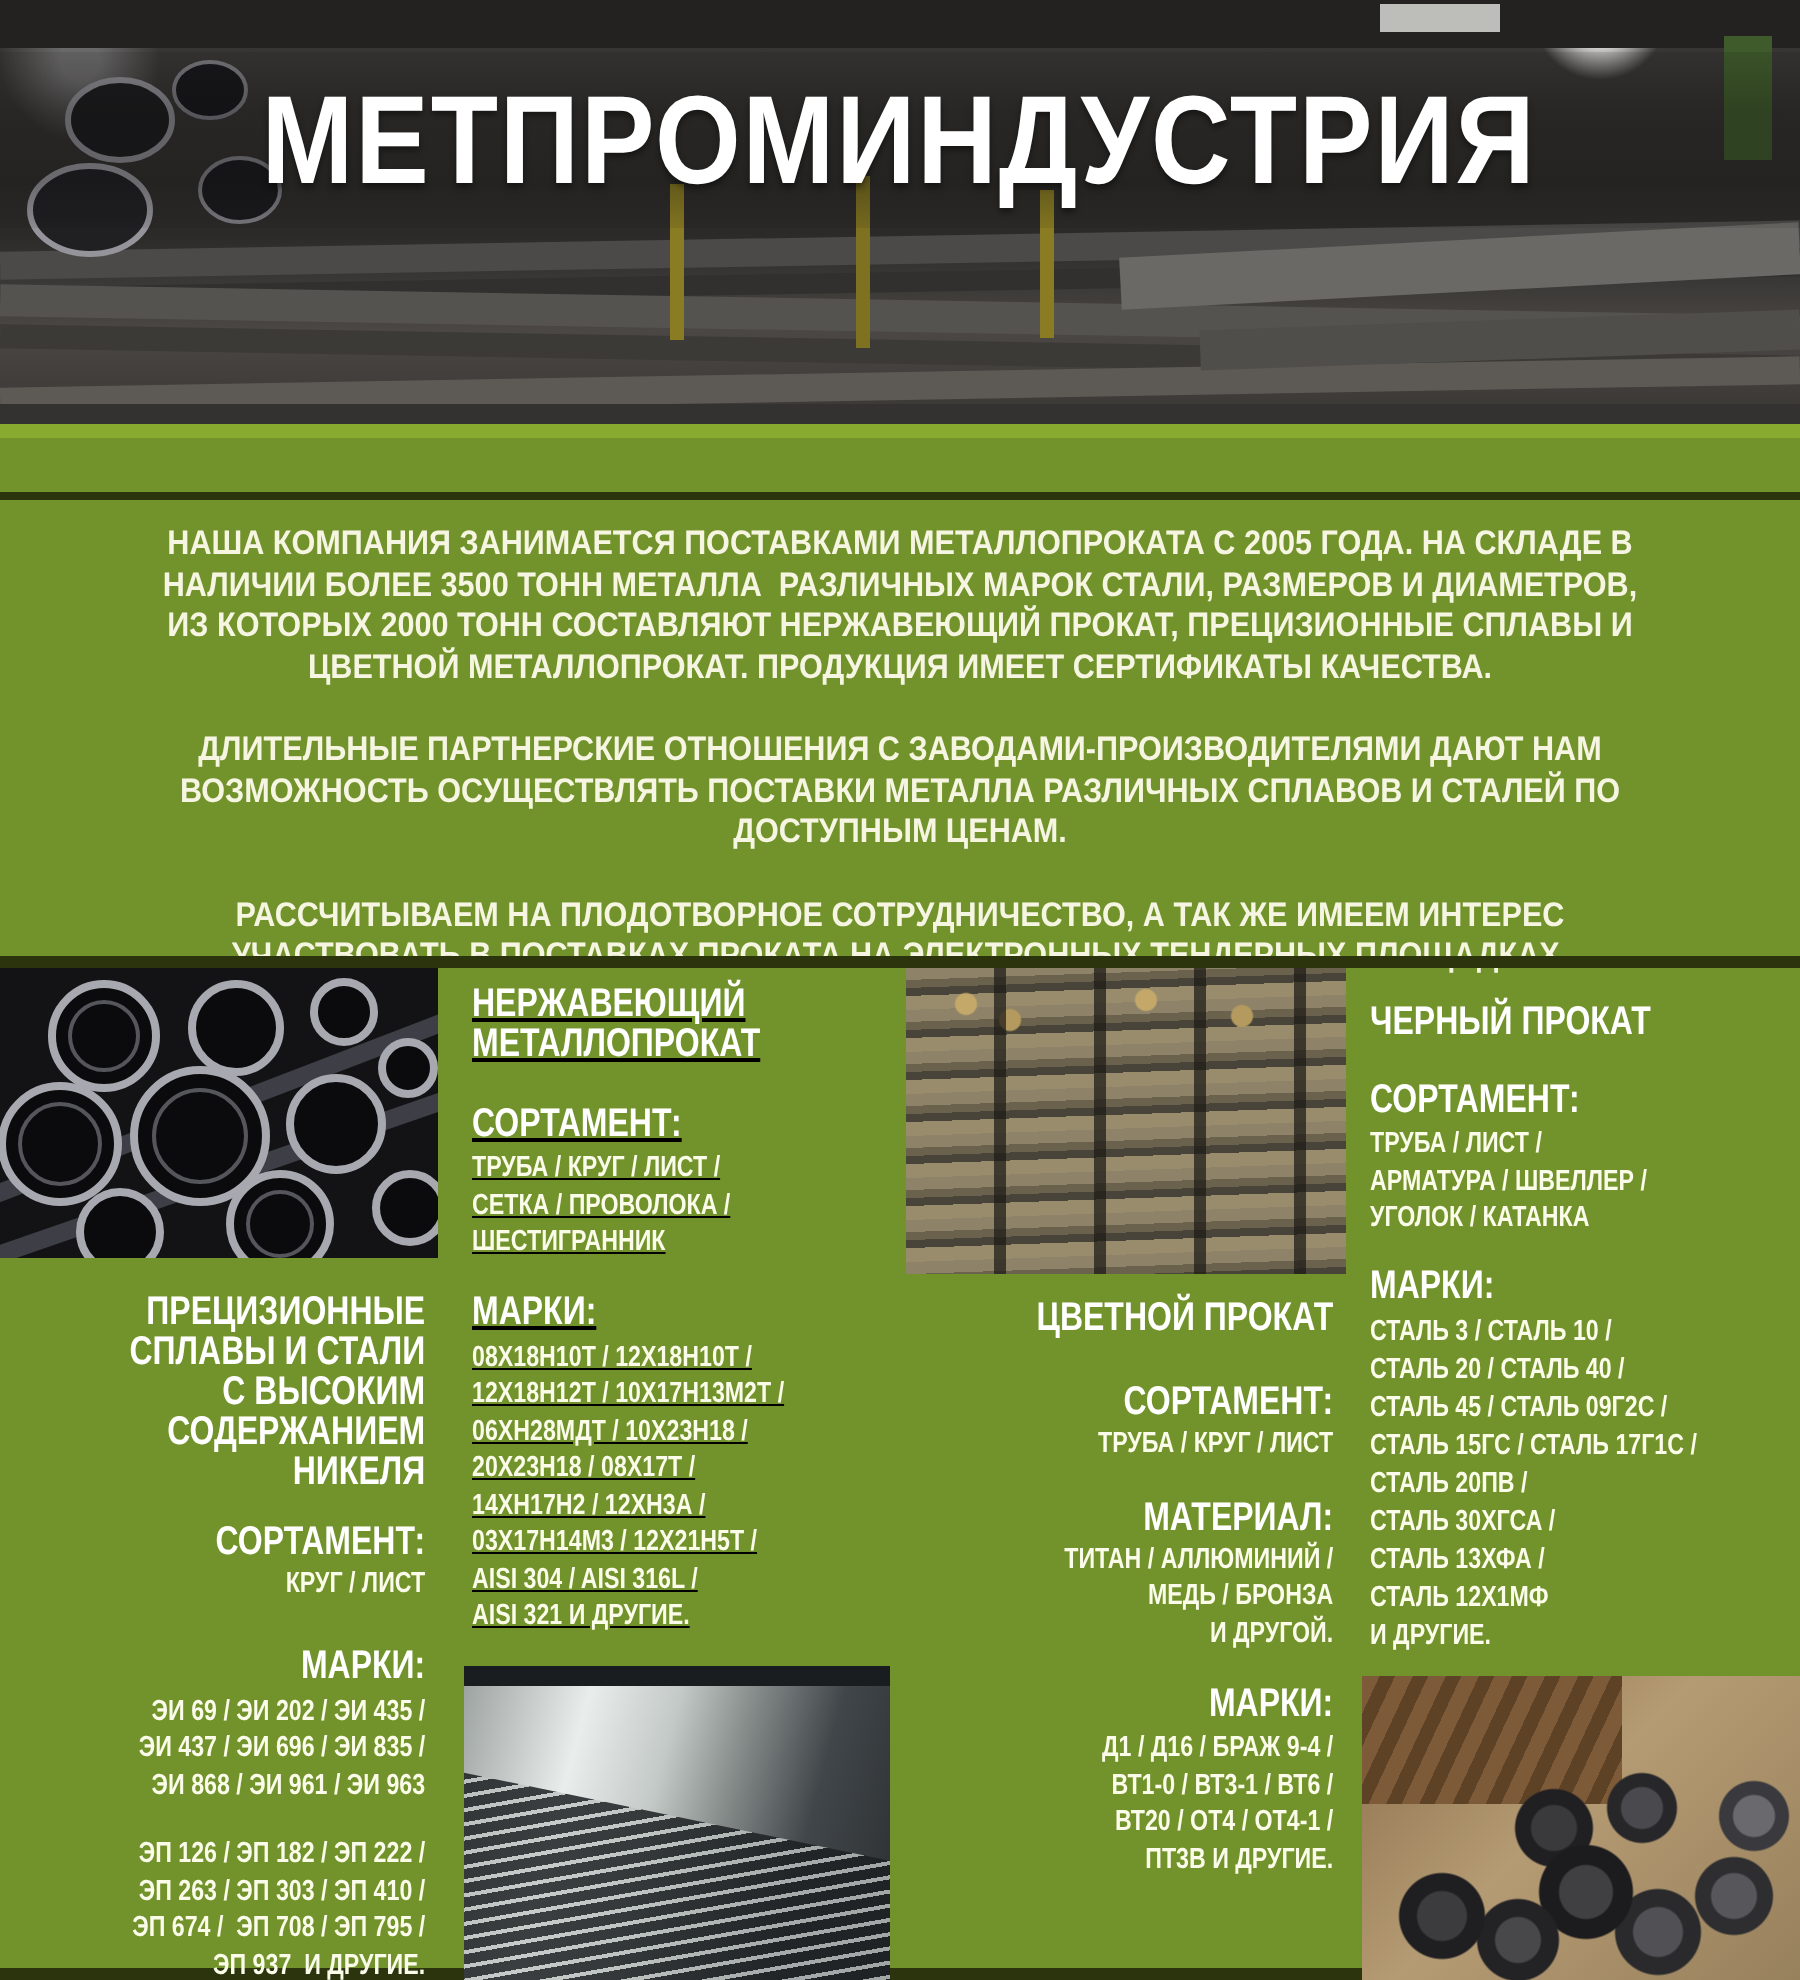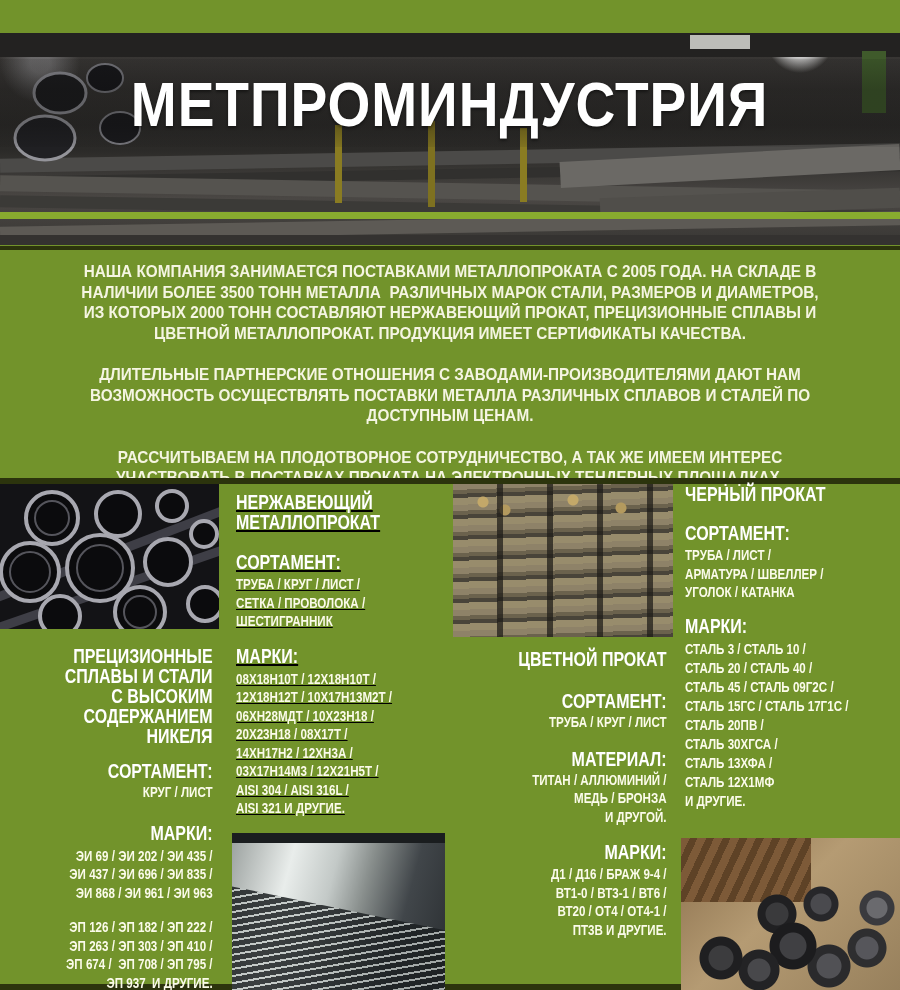--- a/index.html
+++ b/index.html
@@ -4,21 +4,21 @@
 <style>
   html,body{margin:0;padding:0;}
   body{font-family:"Liberation Sans",sans-serif;}
   .page{position:relative;width:900px;height:990px;background:#72932b;overflow:hidden;}
 
   
   .header-photo{position:absolute;left:0;top:0;width:900px;height:212px;overflow:hidden;
     background:
       radial-gradient(circle at 800px 6px, rgba(255,255,255,.95) 0 14px, rgba(255,255,255,0) 34px),
       radial-gradient(circle at 40px 30px, rgba(200,200,205,.35) 0 10px, rgba(0,0,0,0) 40px),
-      linear-gradient(180deg,#3a3836 0%,#343230 30%,#2b2a28 55%,#4a4744 78%,#393734 100%); margin-top: 33px;}
+      linear-gradient(180deg,#3a3836 0%,#343230 30%,#2b2a28 55%,#4a4744 78%,#393734 100%);}
   .header-photo svg{position:absolute;left:0;top:0;}
   .title-band{position:absolute;left:0;top:26px;width:900px;height:88px;
     background:linear-gradient(180deg,rgba(10,10,10,.10),rgba(10,10,10,.30) 35%,rgba(10,10,10,.30) 75%,rgba(10,10,10,.08));
     display:flex;align-items:center;justify-content:center;}
   .brand-title{color:#fff;font-weight:bold;font-size:58px;letter-spacing:1px;
     transform:scaleX(.95) scaleY(1.08);white-space:nowrap;text-shadow:0 2px 3px rgba(0,0,0,.45);}
 
   
   .accent-stripe{position:absolute;left:0;top:212px;width:900px;height:7px;background:#88ab2f;}
   .contact-bar{position:absolute;left:0;top:219px;width:900px;height:27px;background:#ffffff;
@@ -43,21 +43,21 @@
   .col-right .col-inner{transform-origin:100% 0;}
   .col-inner{transform:scaleX(.8);}
   .c-ttl{color:#ffffff;font-weight:bold;font-size:20px;line-height:20px;white-space:pre;margin:0;}
   .c-lbl{color:#ffffff;font-weight:bold;font-size:20px;line-height:20px;margin:0;}
   .c-txt{color:#fbfbea;font-weight:bold;font-size:14.5px;line-height:18.5px;white-space:pre;margin:0;}
   .col-right{text-align:right;}
 
   .col1{left:0;width:219px;}
   .col2{left:232px;width:213px;padding:8px 0 0 4px;text-decoration:underline;}
   .col3{left:453px;width:220px;text-align:right;}
-  .col4{left:681px;width:219px;padding:0 0 0 4px;}
+  .col4{left:681px;width:219px;padding:17px 0 0 4px;}
 
   .photo{z-index:1;position:relative;}
 
   
   .photo-pipes{width:219px;height:145px;background:#131316;overflow:hidden;}
   
   .photo-sheets{position:absolute;left:0;bottom:0;width:213px;height:157px;overflow:hidden;
     background:linear-gradient(105deg,#9aa09e 0%,#e9edeb 26%,#c3c9c7 44%,#888e8c 58%,#41464a 76%,#2a2e31 100%);}
   .photo-sheets:before{content:"";position:absolute;left:0;top:0;width:213px;height:10px;background:#1a1d1f;}
   .photo-sheets:after{content:"";position:absolute;left:0;top:0;width:213px;height:157px;

